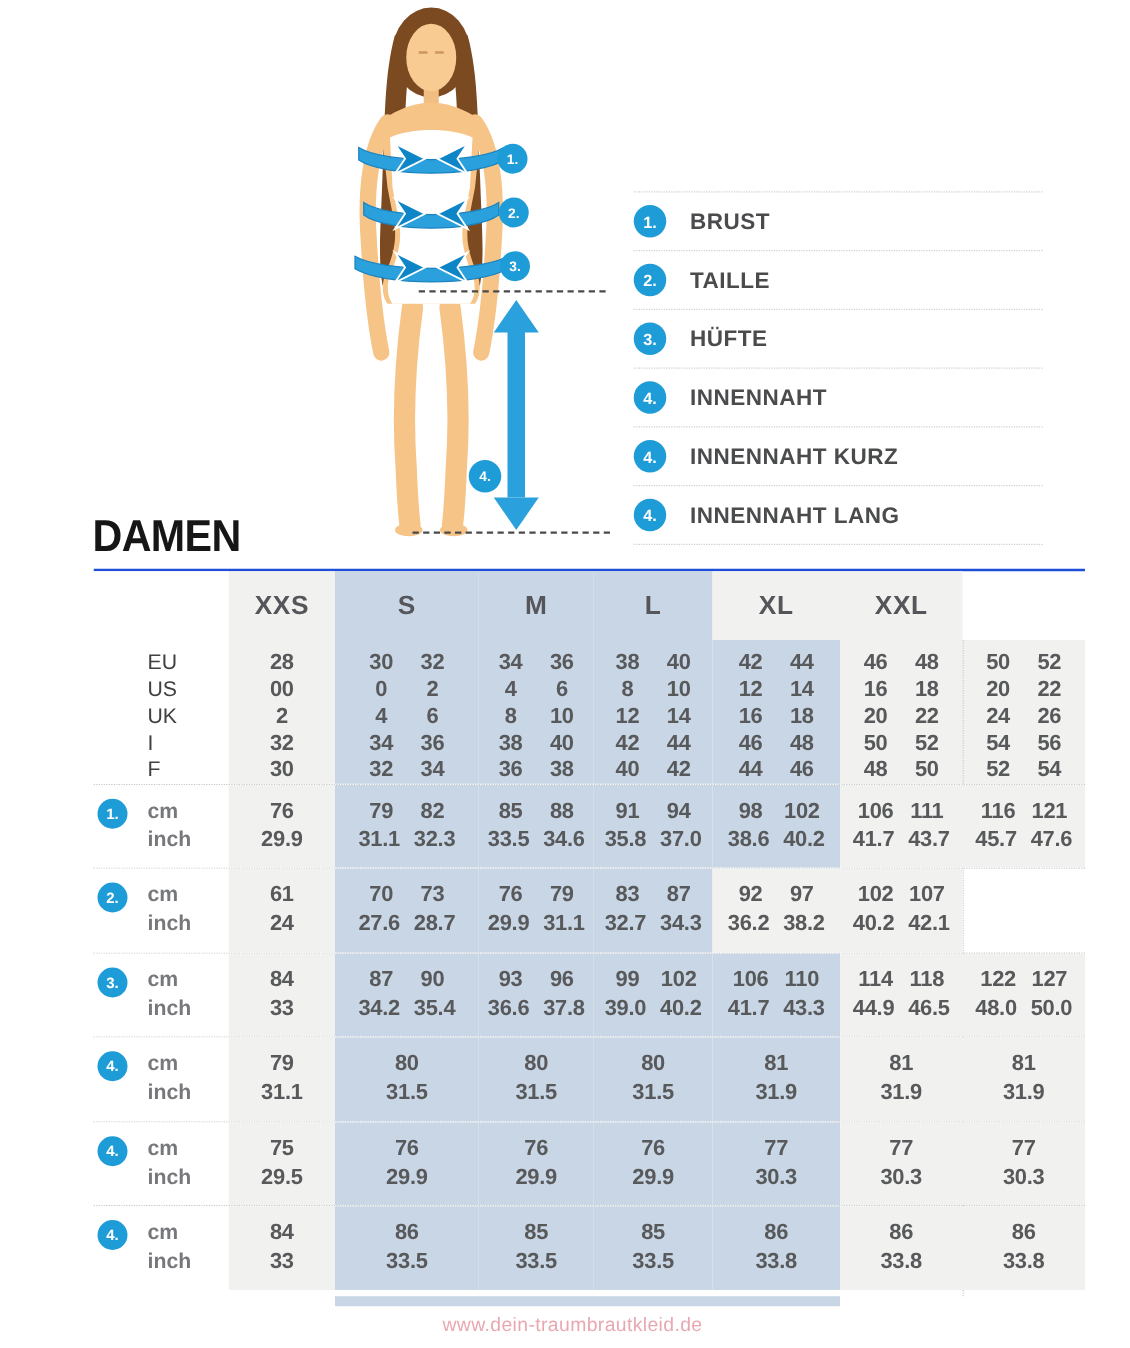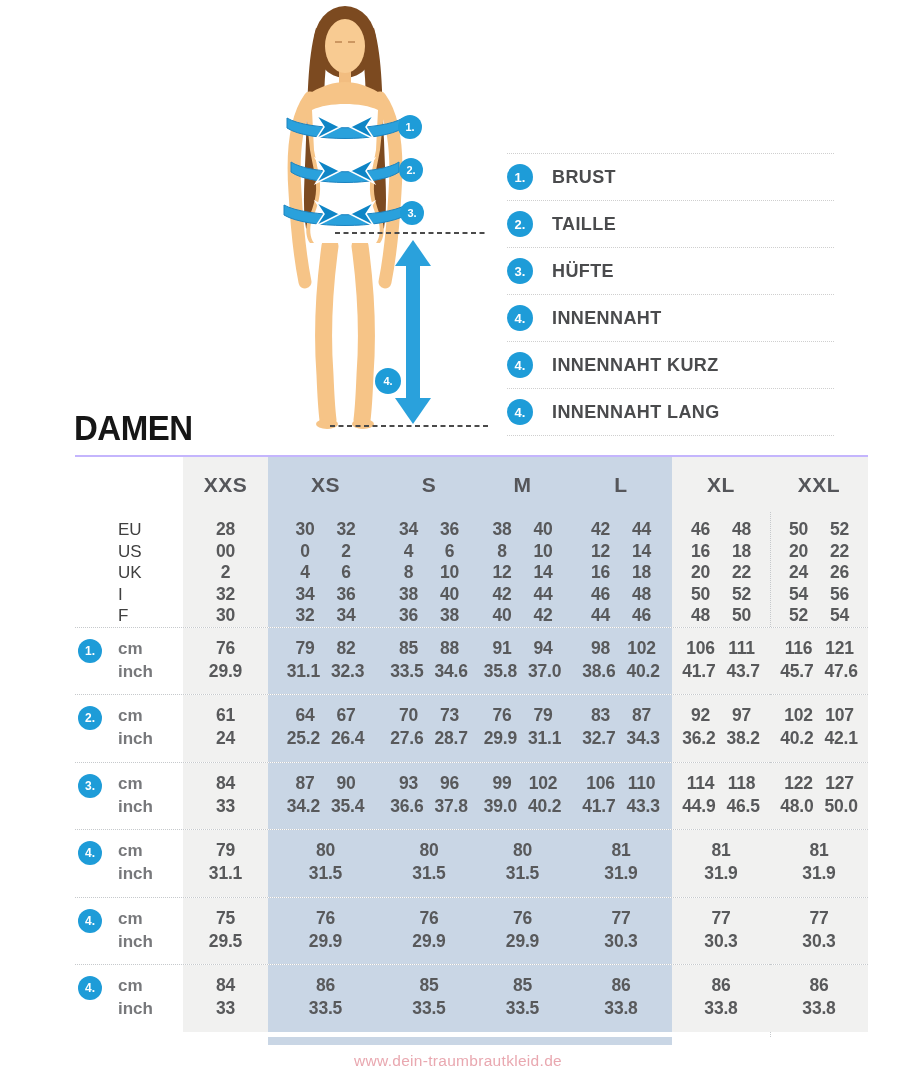--- a/index.html
+++ b/index.html
@@ -12,21 +12,21 @@
 
   
   .legend{position:absolute;left:507px;top:153px;width:327px;}
   .legend-row{display:flex;align-items:center;gap:19px;height:46px;border-bottom:1px dotted #cfcfcf;}
   .legend-row:first-child{border-top:1px dotted #cfcfcf;}
   .legend-num{flex:0 0 26px;height:26px;border-radius:50%;background:#1e9cd8;color:#fff;
               font-weight:700;font-size:13px;display:flex;align-items:center;justify-content:center;}
   .legend-label{font-size:18px;font-weight:700;color:#4a4b4d;letter-spacing:0.4px;}
 
   
-  .size-table{position:absolute;left:75px;top:455px;width:793px;height:580px;border-top:2px solid #c4b5fd;}
+  .size-table{position:absolute;left:75px;top:455px;width:793px;height:580px;border-top:2px solid #1d4ed8;}
   .band{display:grid;grid-template-columns:108px 85px 115px 92px 95px 102px 98px 98px;box-sizing:border-box;}
   .band.header{height:55px;}
   .band.meas{height:67.5px;border-top:1px dotted #c6c9cc;}
   .cell{box-sizing:border-box;}
   .c-white{background:#ffffff;}
   .c-gray{background:#f1f1f0;}
   .c-blue{background:#c9d6e5;}
   .hcell{display:flex;align-items:center;justify-content:center;font-size:21px;font-weight:700;
          color:#55565a;letter-spacing:0.5px;}
   .band.conv .cell{padding-top:7px;}
@@ -148,21 +148,20 @@
   </div>
 
   <div class="title">DAMEN</div>
 
   <div class="size-table" id="size-table">
     <div class="xl-divider"></div>
     <div class="blue-tail"></div>
   <div class="band header">
         <div class="cell c-white hcell"></div>
         <div class="cell c-gray hcell">XXS</div>
-        <div class="cell c-blue hcell">XS</div>
         <div class="cell c-blue hcell">S</div>
         <div class="cell c-blue hcell">M</div>
         <div class="cell c-blue hcell">L</div>
         <div class="cell c-gray hcell">XL</div>
         <div class="cell c-gray hcell">XXL</div>
       </div>
       <div class="band conv">
         <div class="cell c-white">
           <div class="rlabel">EU</div>
           <div class="rlabel">US</div>
@@ -404,30 +403,20 @@
         <div class="cell c-gray">
           <div class="pline">
             <span class="v">61</span>
           </div>
           <div class="pline">
             <span class="v">24</span>
           </div>
         </div>
         <div class="cell c-blue">
           <div class="pline">
-            <span class="v">64</span>
-            <span class="v">67</span>
-          </div>
-          <div class="pline">
-            <span class="v">25.2</span>
-            <span class="v">26.4</span>
-          </div>
-        </div>
-        <div class="cell c-blue">
-          <div class="pline">
             <span class="v">70</span>
             <span class="v">73</span>
           </div>
           <div class="pline">
             <span class="v">27.6</span>
             <span class="v">28.7</span>
           </div>
         </div>
         <div class="cell c-blue">
           <div class="pline">

